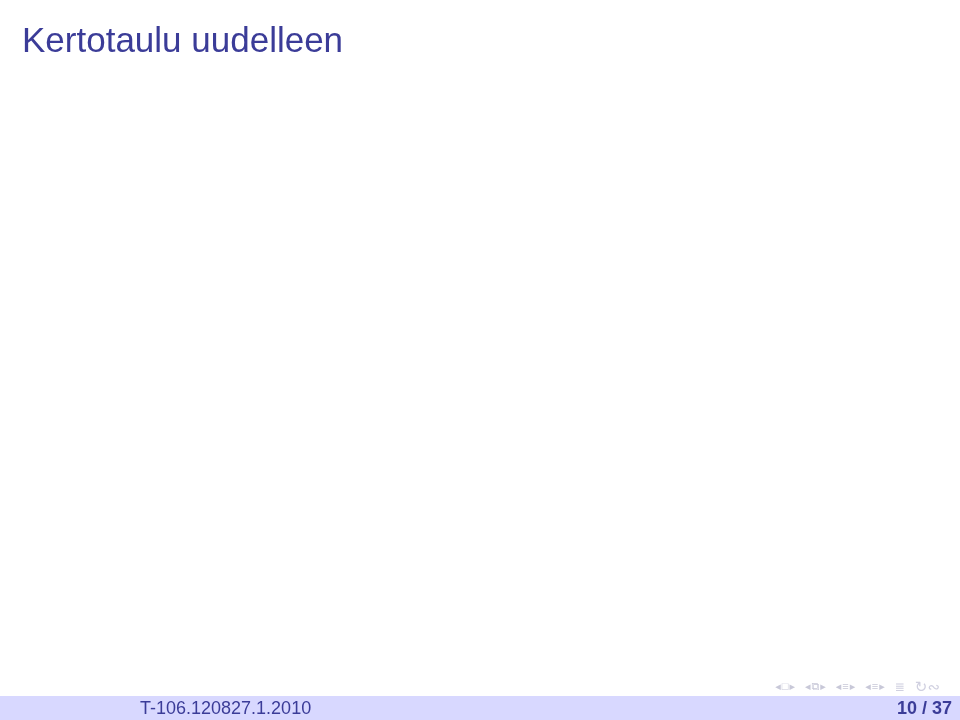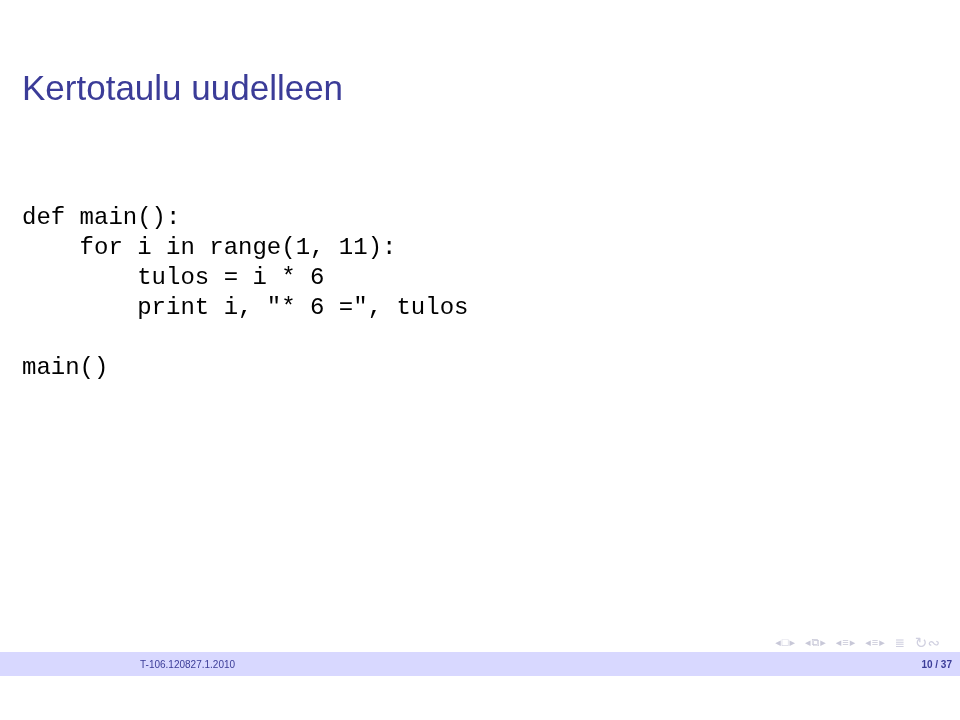--- a/index.html
+++ b/index.html
@@ -7,24 +7,23 @@
     padding: 0;
     width: 960px;
     height: 720px;
     background: #ffffff;
     font-family: "Helvetica Neue", Helvetica, Arial, sans-serif;
     position: relative;
     overflow: hidden;
   }
   .slide {
     width: 960px;
-    height: 628px;
+    height: 720px;
     position: relative;
     box-sizing: border-box;
-    margin-top: 48px;
   }
   .title {
     position: absolute;
     top: 20px;
     left: 22px;
     font-size: 35px;
     color: #3b3c98;
     font-weight: 400;
   }
   .content {
@@ -39,21 +38,21 @@
   }
   .footer {
     position: absolute;
     bottom: 0;
     left: 0;
     right: 0;
     height: 24px;
     background: #d8d8ff;
     display: flex;
     align-items: center;
-    font-size: 10px;
+    font-size: 18px;
     color: #3b3c98;
   }
   .footer-left {
     flex: 0 0 auto;
     padding-left: 140px;
   }
   .footer-center {
     flex: 1 1 auto;
     text-align: center;
   }
@@ -92,26 +91,20 @@
     color: #d0d0e0;
   }
 </style>
 </head>
 <body>
 
 <div class="slide">
 
   <div class="title">Kertotaulu uudelleen</div>
 
-  <div class="content">def main():
-    for i in range(1, 11):
-        tulos = i * 6
-        print i, "* 6 =", tulos
-
-main()</div>
 
   <div class="nav-icons">
     <span class="nav-group">
       <span class="tri-l">◂</span>
       <span class="sq">□</span>
       <span class="tri-r">▸</span>
     </span>
     <span class="nav-group">
       <span class="tri-l">◂</span>
       <span class="dbl">⧉</span>

